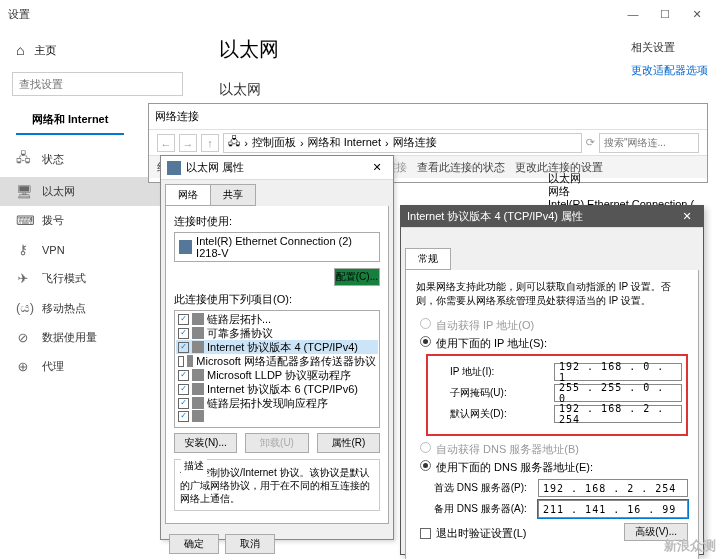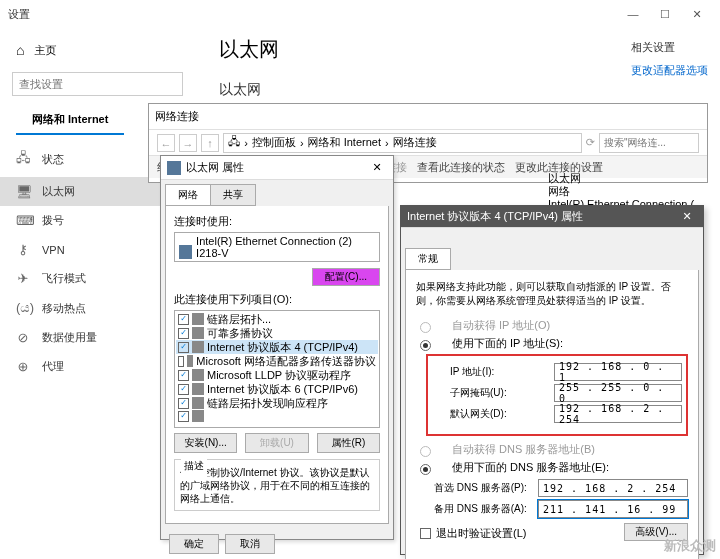--- a/index.html
+++ b/index.html
@@ -41,23 +41,23 @@
 
 .props{position:absolute;left:160px;top:155px;width:234px;height:385px;background:#f0f0f0;border:1px solid #888;box-shadow:2px 2px 4px rgba(0,0,0,.15)}
 .dlg-tb{height:24px;background:#fff;display:flex;align-items:center;padding:0 6px;font-size:10px;border-bottom:1px solid #ddd}
 .dlg-tb .ic{width:14px;height:14px;background:#579;margin-right:5px}
 .dlg-tb .close{margin-left:auto;width:20px;text-align:center}
 .tabs{display:flex;padding:4px 4px 0;background:#f0f0f0}
 .tab{padding:3px 12px;border:1px solid #aaa;background:#fff;font-size:10px;margin-right:-1px}
 .tab:not(.active){background:#e8e8e8}
 .tabbody{background:#fff;margin:0 4px 4px;border:1px solid #aaa;border-top:none;padding:8px;height:318px;font-size:10px}
 .fld-lbl{margin-bottom:3px}
-.fld-box{border:1px solid #aaa;background:#fff;padding:2px 4px;display:flex;align-items:flex-end;gap:4px;margin-bottom:6px}
+.fld-box{border:1px solid #aaa;background:#fff;padding:2px 4px;display:flex;align-items:center;gap:4px;margin-bottom:6px}
 .fld-box .ic{width:14px;height:14px;background:#579}
-.cfg-btn{float:right;border:1px solid #aaa;background:#d946ef;padding:1px 12px;font-size:10px;margin-bottom:6px}
+.cfg-btn{float:right;border:1px solid #aaa;background:#15803d;padding:1px 1px;font-size:10px;margin-bottom:6px}
 .list-lbl{clear:both;margin-bottom:3px}
 .itemlist{border:1px solid #aaa;background:#fff;height:118px;overflow:hidden;padding:1px}
 .itemlist .row{display:flex;align-items:center;gap:3px;padding:0 2px;font-size:10px;line-height:14px;white-space:nowrap}
 .itemlist .row.sel{background:#cce4f7}
 .itemlist .chk{width:11px;height:11px;border:1px solid #666;display:inline-flex;align-items:center;justify-content:center;font-size:8px;color:#0078d4}
 .itemlist .ic{width:12px;height:12px;background:#888}
 .btn-row{display:flex;gap:8px;margin-top:5px}
 .btn-row button{flex:1;border:1px solid #aaa;background:#e8e8e8;padding:2px 0;font-size:10px}
 .btn-row button:disabled{color:#aaa}
 .grp{border:1px solid #ccc;margin-top:6px;padding:6px 5px 5px;position:relative}
@@ -65,21 +65,21 @@
 .grp .desc{font-size:10px;line-height:13px}
 .dlg-btns{display:flex;gap:6px;padding:6px 8px}
 .dlg-btns button{border:1px solid #aaa;background:#e8e8e8;padding:2px 14px;font-size:10px}
 
 .ipv4{position:absolute;left:400px;top:205px;width:304px;height:350px;background:#f0f0f0;border:1px solid #555;box-shadow:3px 3px 6px rgba(0,0,0,.2)}
 .ipv4 .dlg-tb{background:#555;color:#fff;height:22px}
 .ipv4 .dlg-tb .close{color:#fff}
 .ipv4 .tabs{padding-top:20px}
 .ipv4 .tabbody{height:290px;padding:10px}
 .ipv4 .intro{font-size:10px;line-height:14px;margin-bottom:10px}
-.radio-row{display:flex;align-items:flex-end;gap:21px;margin:3px 0 3px 4px;font-size:10px}
+.radio-row{display:flex;align-items:flex-start;gap:5px;margin:3px 0 3px 4px;font-size:10px}
 .radio{width:11px;height:11px;border:1px solid #666;border-radius:50%;display:inline-flex;align-items:center;justify-content:center}
 .radio.on::after{content:"";width:5px;height:5px;background:#333;border-radius:50%}
 .radio.dis{border-color:#bbb}
 .ip-grid{margin:4px 0 8px 18px}
 .ip-row{display:flex;align-items:center;margin:3px 0;gap:6px}
 .ip-row label{flex:0 0 98px;font-size:10px}
 .ip-input{flex:1;border:1px solid #888;background:#fff;height:18px;display:flex;align-items:center;padding:0 4px;font-size:10px;font-family:monospace;letter-spacing:1px}
 .ip-input.hl{background:#fff;outline:1px solid #0078d4}
 .redbox{border:2px solid #d33;padding:3px 4px;margin:2px 0 6px 10px}
 .chk-row{display:flex;align-items:center;gap:5px;margin:8px 0 0 4px;font-size:10px}

